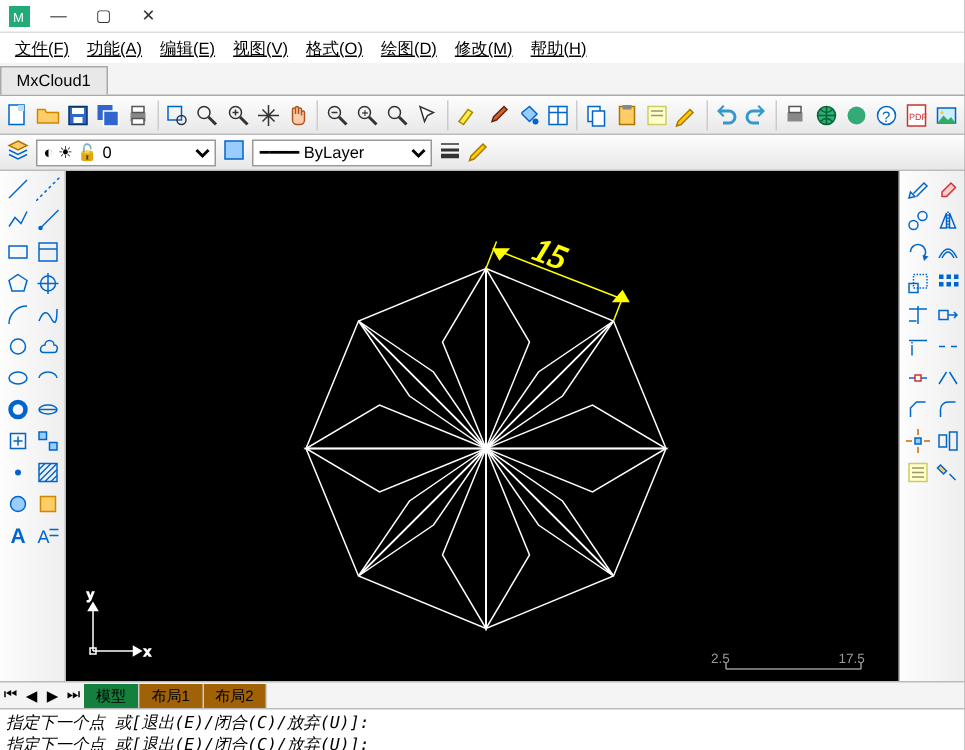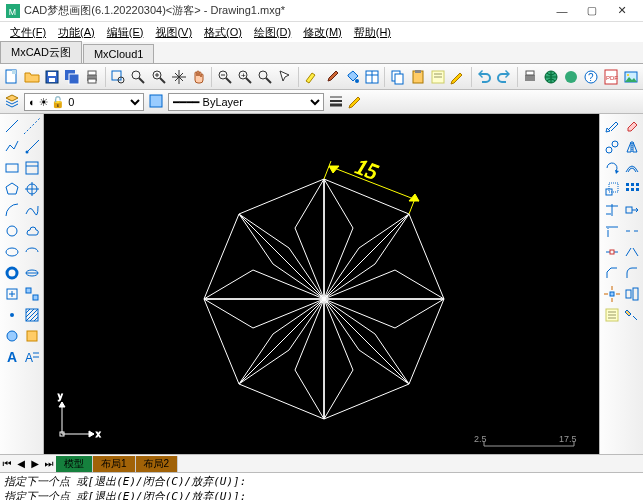--- a/index.html
+++ b/index.html
@@ -35,39 +35,37 @@
 svg.icon { width: 16px; height: 16px; }
 </style>
 </head>
 <body>
 
 <div class="titlebar">
   <svg class="app-icon" viewBox="0 0 16 16">
       <rect width="16" height="16" fill="#2a7"></rect>
       <text x="3" y="12" font-size="10" fill="#fff">M</text>
     </svg>
-  <div class="title">CAD梦想画图(6.1.20220304)&lt;游客&gt; - Drawing1.mxg*</div>
   <div class="winbtn">—</div>
   <div class="winbtn">▢</div>
   <div class="winbtn">✕</div>
 </div>
 
 <div class="menubar">
   <div class="menu">文件(F)</div>
   <div class="menu">功能(A)</div>
   <div class="menu">编辑(E)</div>
   <div class="menu">视图(V)</div>
   <div class="menu">格式(O)</div>
   <div class="menu">绘图(D)</div>
   <div class="menu">修改(M)</div>
   <div class="menu">帮助(H)</div>
 </div>
 
 <div class="tabbar">
-  <div class="tab">MxCAD云图</div>
   <div class="tab">MxCloud1</div>
 </div>
 
 <div class="toolbar">
   <div class="tbtn">
       <svg class="icon" viewBox="0 0 16 16">
         <rect x="2" y="1" width="10" height="13" fill="#fff" stroke="#06c"></rect>
         <rect x="8" y="1" width="4" height="4" fill="#bde"></rect>
       </svg>
     </div>
@@ -255,21 +253,21 @@
 <div class="propbar">
   <div class="tbtn"><svg class="icon" viewBox="0 0 16 16">
         <path d="M8 2l6 3-6 3-6-3z" fill="#fc6" stroke="#a70"></path>
         <path d="M2 8l6 3 6-3" fill="none" stroke="#06c"></path>
         <path d="M2 11l6 3 6-3" fill="none" stroke="#06c"></path>
       </svg></div>
   <select class="combo" style="width:120px"><option>◐ ☀ 🔓 <span>0</span></option></select>
   <div class="tbtn"><svg class="icon" viewBox="0 0 16 16">
         <rect x="2" y="2" width="12" height="12" fill="#9cf" stroke="#06c"></rect>
       </svg></div>
-  <select class="combo" style="width:156px"><option>━━━━ <span>ByLayer</span></option></select>
+  <select class="combo" style="width:120px"><option>━━━━ <span>ByLayer</span></option></select>
   <div class="tbtn"><svg class="icon" viewBox="0 0 16 16">
         <line x1="2" y1="4" x2="14" y2="4" stroke="#333" stroke-width="1"></line>
         <line x1="2" y1="8" x2="14" y2="8" stroke="#333" stroke-width="2"></line>
         <line x1="2" y1="12" x2="14" y2="12" stroke="#333" stroke-width="3"></line>
       </svg></div>
   <div class="tbtn"><svg class="icon" viewBox="0 0 16 16">
         <path d="M2 12l8-8 2 2-8 8-3 1z" fill="#fc0" stroke="#a70"></path>
       </svg></div>
 </div>
 

